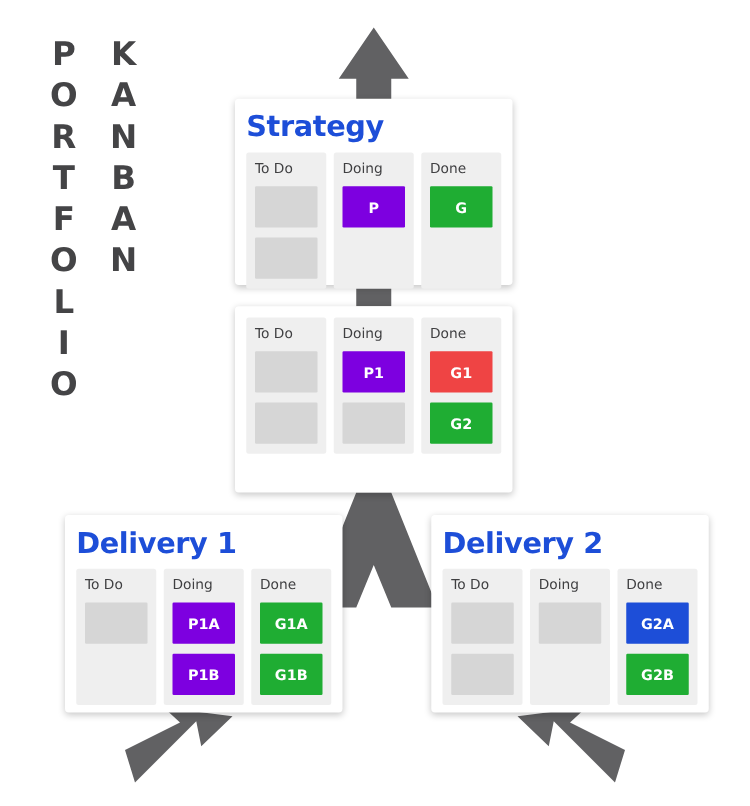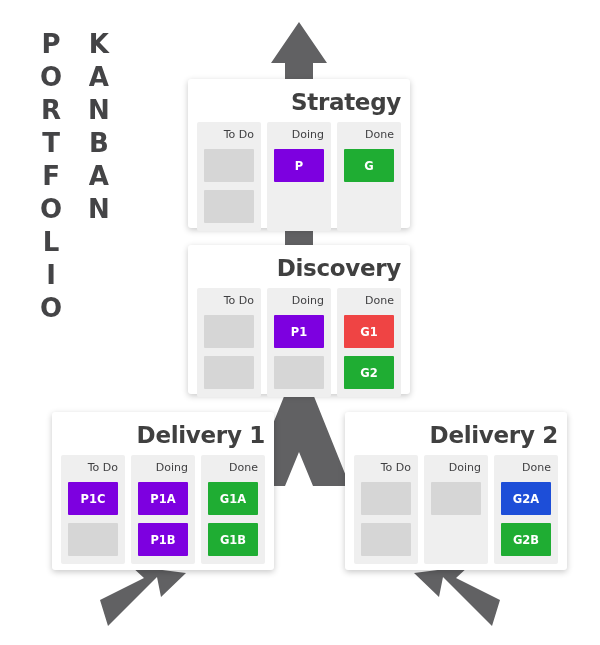--- a/index.html
+++ b/index.html
@@ -45,44 +45,44 @@
   
   .board {
     position: absolute;
     background: #ffffff;
     border-radius: 3px;
     box-shadow: 0 2px 6px rgba(0,0,0,0.22);
     box-sizing: border-box;
     padding: 9px 9px 9px 9px;
   }
   .board-title {
-    text-align: right;
+    text-align: left;
     font-family: "DejaVu Sans", sans-serif;
     font-weight: bold;
     font-size: 23px;
-    color: #404040;
+    color: #1d4ed8;
     line-height: 26px;
     margin: 1px 0 7px 0;
     letter-spacing: -0.3px;
   }
   .columns {
     display: flex;
     gap: 6px;
   }
   .column {
     flex: 1 1 0;
     background: #efefef;
     border-radius: 2px;
     padding: 6px 7px 8px 7px;
     box-sizing: border-box;
     display: flex;
     flex-direction: column;
   }
   .col-header {
-    text-align: right;
+    text-align: left;
     font-family: "DejaVu Sans", sans-serif;
     font-size: 11px;
     color: #3f3f41;
     line-height: 13px;
     margin-bottom: 8px;
     white-space: nowrap;
   }
   .card {
     height: 33px;
     border-radius: 1px;
@@ -159,21 +159,20 @@
       </div>
       <div class="column">
         <div class="col-header">Done</div>
         <div class="card" style="background:#1FAD33;">G</div>
         <div class="card slot"></div>
       </div>
     </div>
   </div>
 
   <div class="board" id="board-discovery" style="left:188px; top:245px; width:222px; height:149px;">
-    <div class="board-title">Discovery</div>
     <div class="columns">
       <div class="column">
         <div class="col-header">To Do</div>
         <div class="card empty"></div>
         <div class="card empty"></div>
       </div>
       <div class="column">
         <div class="col-header">Doing</div>
         <div class="card" style="background:#7D00E0;">P1</div>
         <div class="card empty"></div>
@@ -184,21 +183,20 @@
         <div class="card" style="background:#1FAD33;">G2</div>
       </div>
     </div>
   </div>
 
   <div class="board" id="board-delivery-1" style="left:52px; top:412px; width:222px; height:158px;">
     <div class="board-title">Delivery 1</div>
     <div class="columns">
       <div class="column">
         <div class="col-header">To Do</div>
-        <div class="card" style="background:#7D00E0;">P1C</div>
         <div class="card empty"></div>
       </div>
       <div class="column">
         <div class="col-header">Doing</div>
         <div class="card" style="background:#7D00E0;">P1A</div>
         <div class="card" style="background:#7D00E0;">P1B</div>
       </div>
       <div class="column">
         <div class="col-header">Done</div>
         <div class="card" style="background:#1FAD33;text-align:center;">G1A</div>

